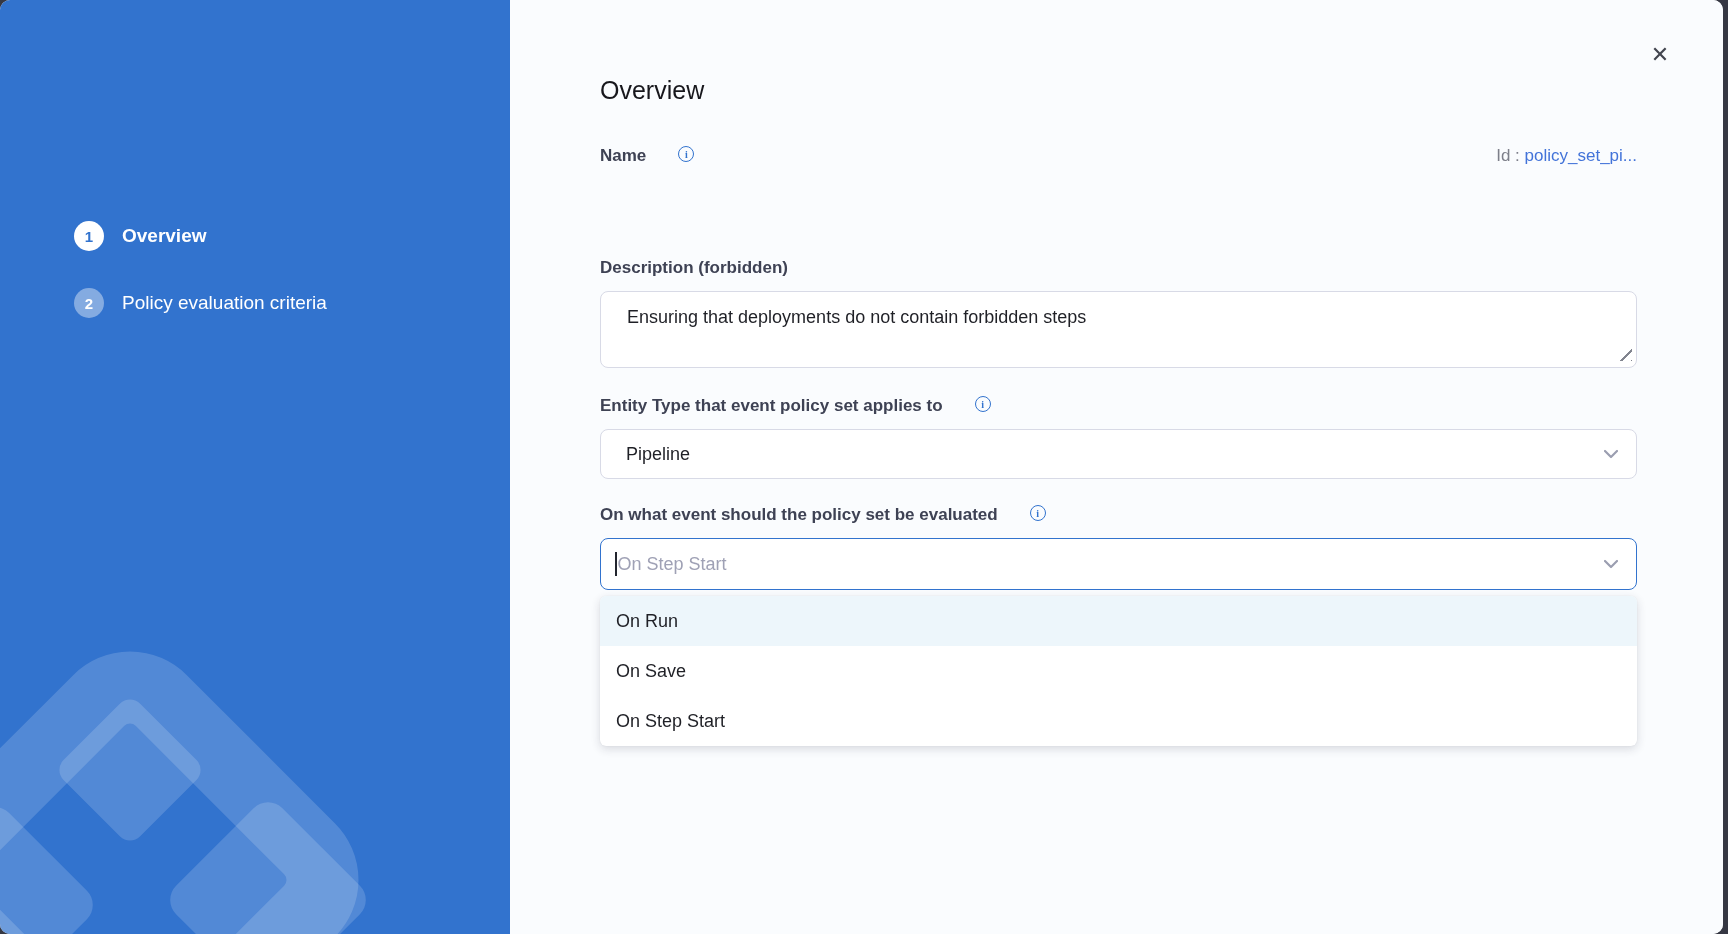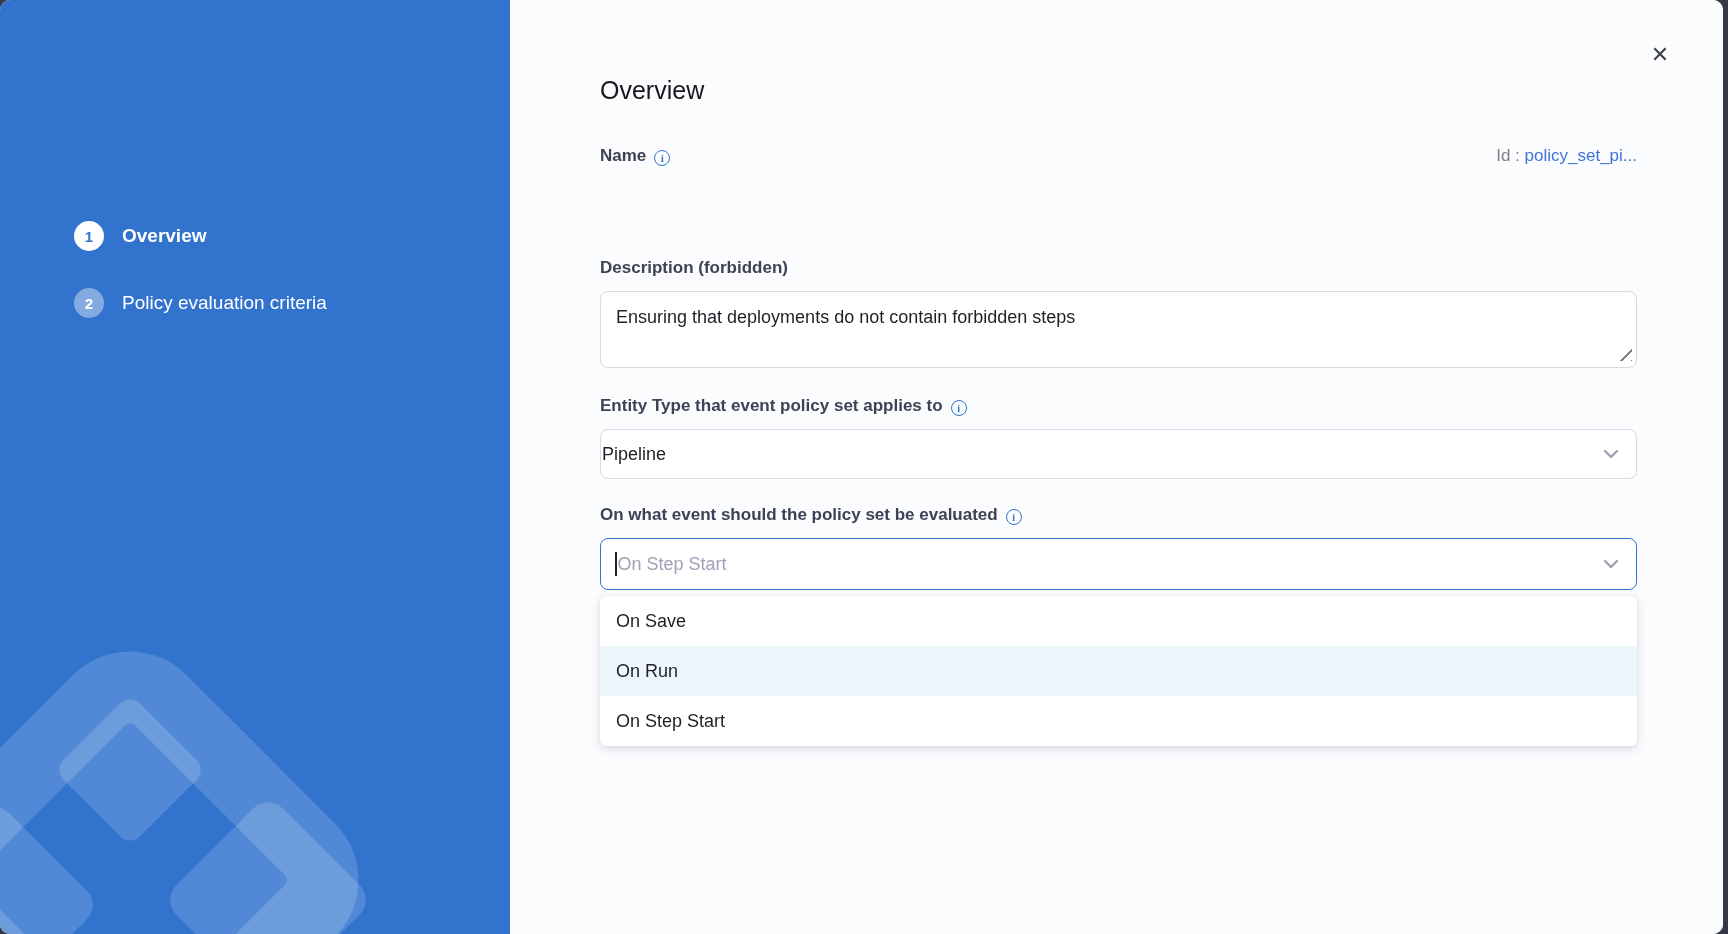--- a/index.html
+++ b/index.html
@@ -89,21 +89,21 @@
   }
   .heading {
     position: absolute; left: 90px; top: 76px;
     font-size: 25px; font-weight: 500;
     color: #17171C;
   }
   .field { position: absolute; left: 90px; width: 1037px; }
   .label {
     font-size: 17px; font-weight: 600;
     color: #3E4254;
-    display: inline-flex; align-items: flex-end;
+    display: inline-flex; align-items: flex-start; gap: 24px;
   }
   .info-icon {
     display: inline-flex; align-items: center; justify-content: center;
     width: 16px; height: 16px;
     margin-left: 8px;
     border: 1.5px solid #3273CE;
     border-radius: 50%;
     color: #3273CE;
     font-size: 10px; font-weight: 700;
     font-family: "Liberation Serif", serif;
@@ -124,21 +124,21 @@
     font-family: "Liberation Sans", sans-serif;
     outline: none;
   }
   .desc-label { top: 258px; }
   .desc-wrap { top: 291px; height: 77px; position: absolute; left: 90px; width: 1037px; }
   .desc-textarea {
     width: 1037px; height: 77px;
     background: #FFFFFF;
     border: 1px solid #D8DAE6;
     border-radius: 8px;
-    padding: 13px 15px;
+    padding: 13px 26px;
     font-size: 18px;
     line-height: 1.4;
     color: #1F2026;
     font-family: "Liberation Sans", sans-serif;
     resize: none;
     outline: none;
   }
   .resize-grip {
     position: absolute; right: 5px; bottom: 7px;
     width: 14px; height: 14px;
@@ -147,21 +147,21 @@
     cursor: nwse-resize;
   }
   .entity-label { top: 396px; }
   .select-box {
     position: absolute; left: 90px; top: 429px;
     width: 1037px; height: 50px;
     background: #FFFFFF;
     border: 1px solid #D8DAE6;
     border-radius: 8px;
     display: flex; align-items: center;
-    padding: 0 1px;
+    padding: 0 25px;
     font-size: 18px; color: #1F2026;
     cursor: pointer;
   }
   .chevron {
     position: absolute; right: 18px; top: 50%;
     transform: translateY(-50%);
     width: 14px; height: 9px;
   }
   .event-label { top: 505px; }
   .combo-box {
@@ -275,19 +275,19 @@
     </div>
     <div class="combo-box">
       <span class="caret"></span>
       <span class="placeholder">On Step Start</span>
       <svg class="chevron" viewBox="0 0 14 9">
         <polyline points="1,1.5 7,7.5 13,1.5" fill="none" stroke="#9B9EB0" stroke-width="2.2" stroke-linecap="round" stroke-linejoin="round"></polyline>
       </svg>
     </div>
 
     <div class="dropdown">
+      <div class="option highlighted">On Run</div>
       <div class="option">On Save</div>
-      <div class="option highlighted">On Run</div>
       <div class="option">On Step Start</div>
     </div>
 
   </div>
 </div>
 
 </body></html>

